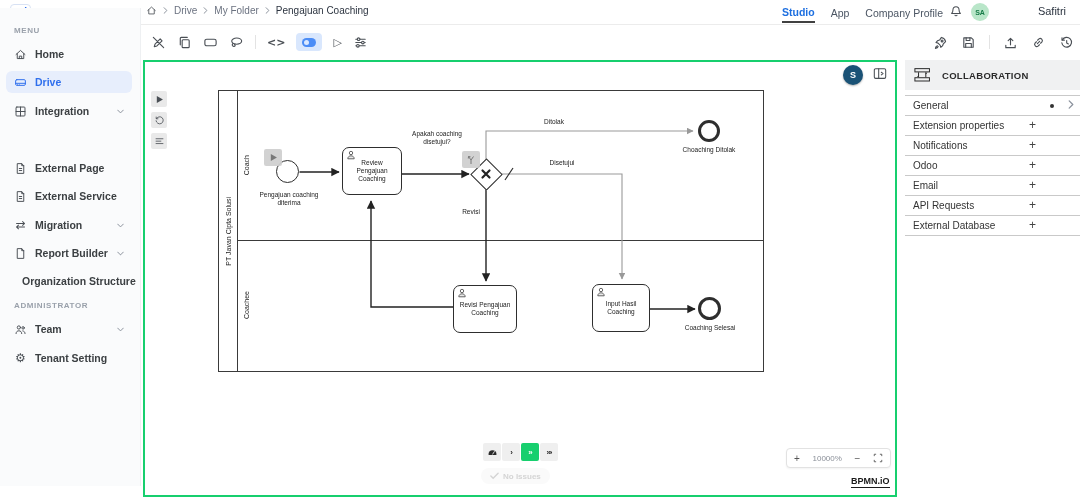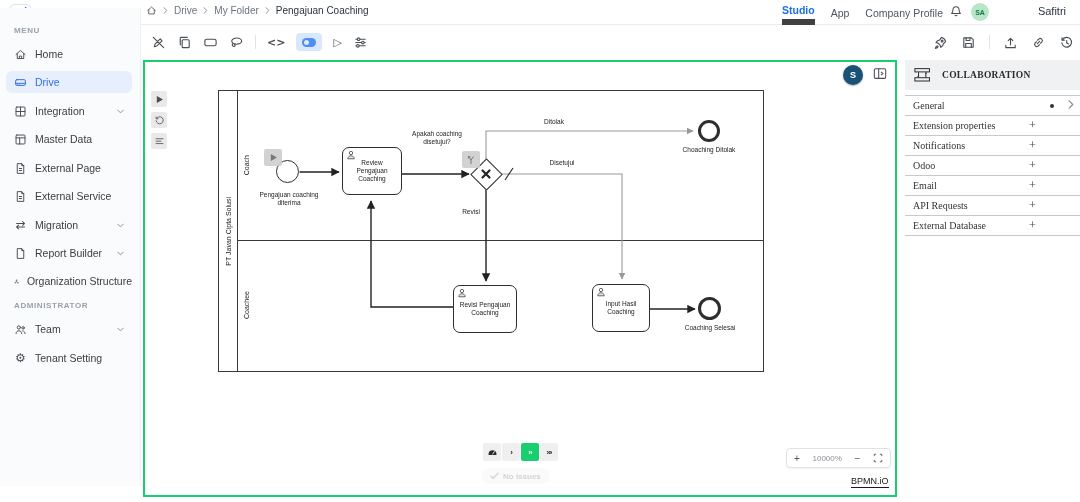--- a/index.html
+++ b/index.html
@@ -15,34 +15,34 @@
   #logo .mark{font-size:10px;font-weight:bold;color:#2f6fed;border:1px solid #d8e2f4;border-radius:4px;
               padding:0 3px;line-height:13px;}
   #logo .name{font-size:11px;font-weight:bold;color:#1f2a37;}
   .chev{stroke:#8a919c;fill:none;stroke-width:1.4;stroke-linecap:round;stroke-linejoin:round;}
   #crumbs{position:absolute;left:146px;top:5px;display:flex;align-items:center;gap:6px;
           font-size:10px;color:#6b7280;}
   #crumbs .last{color:#2c3440;}
   #topnav{position:absolute;left:782px;top:0;height:24px;display:flex;align-items:center;gap:16px;
           font-size:10.5px;color:#4b5563;}
   #topnav .tab{padding:5px 0 3px;cursor:pointer;}
-  #topnav .tab.active{color:#1d6fe0;font-weight:bold;border-bottom:6px solid #404040;}
+  #topnav .tab.active{color:#1d6fe0;font-weight:bold;border-bottom:2px solid #404040;}
   #bell{position:absolute;left:949px;top:4px;}
   #avatar{position:absolute;left:971px;top:3px;width:18px;height:18px;border-radius:50%;
           background:#b9e6c9;color:#157a46;font-size:7px;font-weight:bold;display:flex;
           align-items:center;justify-content:center;}
   #username{position:absolute;right:14px;top:5px;font-size:11px;color:#2c3440;}
 
   
   #sidebar{position:absolute;left:0;top:8px;width:140px;height:478px;background:#fafbfc;
            border-right:1px solid #eef0f2;}
   .sec{position:absolute;left:14px;font-size:8px;font-weight:bold;letter-spacing:.6px;color:#9aa1ab;}
   .sitem{position:absolute;left:6px;width:126px;height:22px;display:flex;align-items:center;gap:8px;
          padding-left:8px;box-sizing:border-box;border-radius:6px;font-size:10.5px;color:#3c4043;cursor:pointer;}
-  .sitem .lbl{flex:1;white-space:nowrap;}
+  .sitem .lbl{flex:1;white-space:nowrap;font-weight:bold;}
   .sitem.active{background:#e7eefc;color:#2f6fed;}
   .sitem.active .ic{stroke:#2f6fed;}
   .sitem .glyph{font-size:12px;line-height:12px;color:#4a4f55;width:13px;text-align:center;}
   .sitem.cv .chev{margin-right:8px;}
 
   
   #tbl,#tbr{position:absolute;top:33px;display:flex;align-items:center;gap:11px;height:18px;}
   #tbl{left:151px;} #tbr{left:933px;gap:13px;}
   .tdiv{width:1px;height:14px;background:#e3e3e3;}
   .tglyph{font-size:11px;color:#4a4f55;font-family:"DejaVu Sans",sans-serif;}
@@ -89,25 +89,25 @@
        font-size:8px;font-weight:bold;color:#2b2b2b;letter-spacing:-1px;cursor:pointer;border-radius:2px;}
   .spd.active{background:#17cf6e;color:#fff;}
   #noIssues{position:absolute;left:336px;top:406px;height:16px;padding:0 9px;border-radius:9px;
             background:#fafafa;display:flex;align-items:center;gap:4px;font-size:8px;font-weight:bold;
             color:#d4d4d4;}
   #zoomCtl{position:absolute;left:641px;top:386px;width:105px;height:20px;background:#fff;
            border:1px solid #e2e2e2;border-radius:4px;box-shadow:0 1px 2px rgba(0,0,0,.05);
            display:flex;align-items:center;justify-content:space-between;padding:0 7px;box-sizing:border-box;}
   #zoomCtl .zbtn{font-size:10px;color:#555;cursor:pointer;}
   #zoomCtl .zlvl{font-size:8px;color:#8a8f98;}
-  #bpmnLogo{position:absolute;left:706px;top:414px;font-size:9px;font-weight:normal;color:#1a1a1a;
+  #bpmnLogo{position:absolute;left:706px;top:414px;font-size:9px;font-weight:bold;color:#1a1a1a;
             border-bottom:1.5px solid #1a1a1a;padding-bottom:1px;}
 
   
-  #ppanel{position:absolute;left:905px;top:60px;width:175px;bottom:0;background:#fff;font-family:Liberation Serif, serif;}
+  #ppanel{position:absolute;left:905px;top:60px;width:175px;bottom:0;background:#fff;}
   #ppHead{height:30px;background:#f0f1f2;display:flex;align-items:center;gap:8px;padding-left:9px;
           font-size:9.5px;font-weight:bold;color:#2b2b2b;letter-spacing:.3px;}
   #ppRows{margin-top:5px;}
   .prow{position:relative;height:19px;border-top:1px solid #c9c9c9;display:flex;align-items:center;
         font-size:10px;color:#333;padding-left:8px;cursor:pointer;}
   #ppRows .prow:last-child{border-bottom:1px solid #c9c9c9;}
   .prow .plus{position:absolute;left:124px;top:2px;font-size:12px;color:#444;}
   .prow .dot{position:absolute;right:26px;top:8px;width:4px;height:4px;border-radius:50%;background:#333;}
   .prow .nav{position:absolute;right:6px;top:4px;}
 </style>
@@ -174,27 +174,20 @@
     </div>
     <div class="sitem cv" style="top:92px">
       <svg class="ic" width="13" height="13" viewBox="0 0 16 16">
           <rect x="2.5" y="2.5" width="11" height="11" rx="1"></rect>
           <path d="M8 2.5v11M2.5 8h11"></path>
         </svg>
       <span class="lbl">Integration</span>
       <svg class="chev" width="7" height="5" viewBox="0 0 10 6">
           <path d="M1 1l4 4 4-4"></path>
         </svg>
-    </div>
-    <div class="sitem" style="top:120px">
-      <svg class="ic" width="13" height="13" viewBox="0 0 16 16">
-          <rect x="2.5" y="2.5" width="11" height="11" rx="1"></rect>
-          <path d="M2.5 6h11M7 6v7.5"></path>
-        </svg>
-      <span class="lbl">Master Data</span>
     </div>
     <div class="sitem" style="top:177px">
       <svg class="ic" width="13" height="13" viewBox="0 0 16 16">
           <path d="M4.5 2h5L12 4.5V14H4.5z"></path>
           <path d="M9.5 2v2.5H12M6.5 8h3M6.5 10.5h3"></path>
         </svg>
       <span class="lbl">External Service</span>
     </div>
     <div class="sitem" style="top:149px">
       <svg class="ic" width="13" height="13" viewBox="0 0 16 16">

